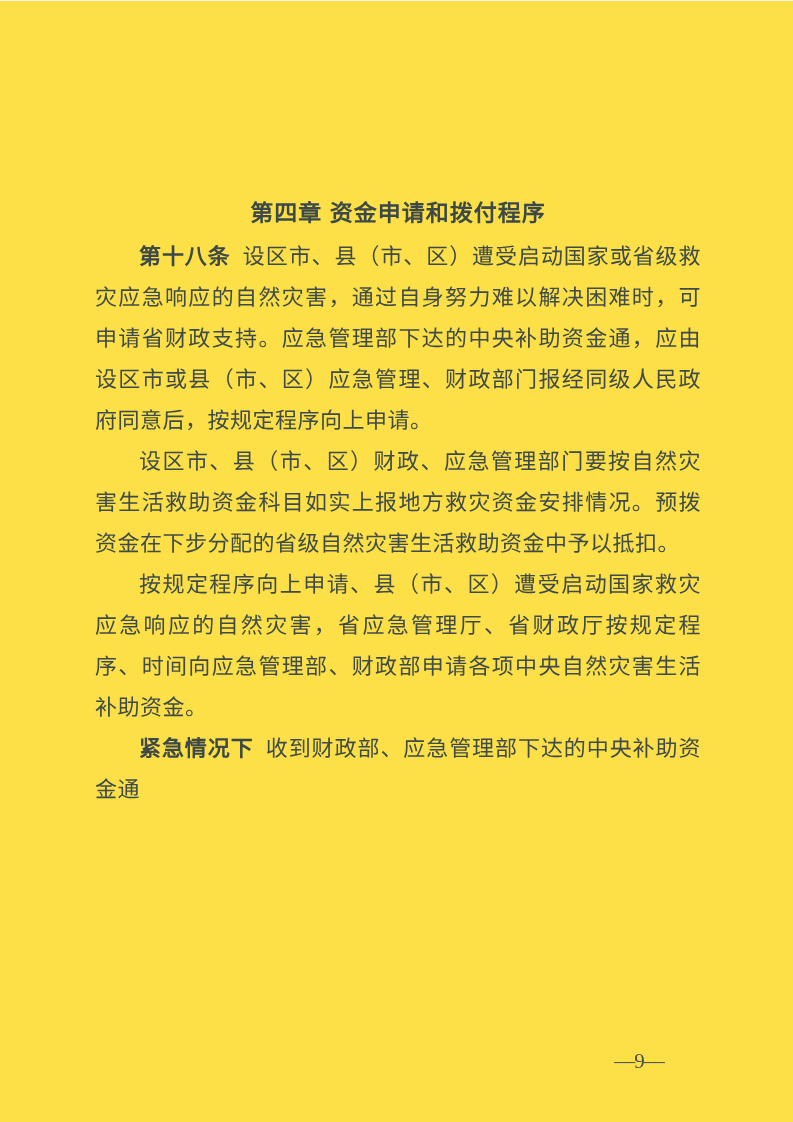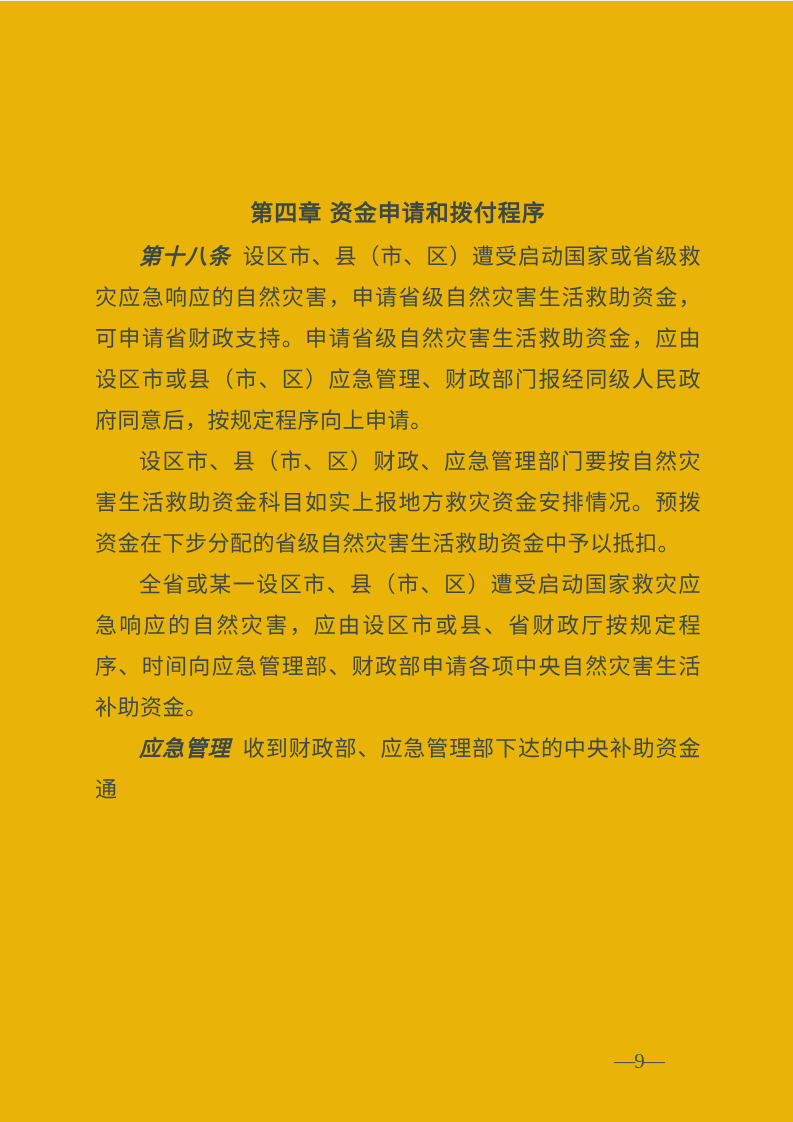--- a/index.html
+++ b/index.html
@@ -5,21 +5,21 @@
   html, body {
     margin: 0;
     padding: 0;
     background: #ffffff;
   }
   .page {
     position: relative;
     width: 793px;
     height: 1122px;
     margin: 0 auto;
-    background: #eab308;
+    background: #fde047;
     overflow: hidden;
     font-family: "Liberation Serif", "DejaVu Serif", serif;
     color: #3e4b4a;
     border-top: 1px solid #f0f0f0;
   }
   .content {
     position: absolute;
     top: 192px;
     left: 95px;
     width: 606px;
@@ -42,21 +42,20 @@
     text-justify: inter-ideograph;
     letter-spacing: 0.5px;
   }
   .para {
     margin: 0;
     text-indent: 2em;
   }
   .lead {
     font-weight: bold;
     color: #3c4948;
-    font-style: italic;
   }
   .lead:not(:empty) {
     margin-right: 0.55em;
   }
   .page-number {
     position: absolute;
     top: 1048px;
     left: 608px;
     width: 62px;
     font-size: 21px;
@@ -68,25 +67,25 @@
   }
 </style>
 </head>
 <body>
 
 <div class="page">
   <div class="content">
     <h1 class="chapter-title">第四章  资金申请和拨付程序</h1>
     <div class="doc-body">
 
-        <p class="para"><b class="lead">第十八条</b><span>设区市、县（市、区）遭受启动国家或省级救灾应急响应的自然灾害，申请省级自然灾害生活救助资金，可申请省财政支持。申请省级自然灾害生活救助资金，应由设区市或县（市、区）应急管理、财政部门报经同级人民政府同意后，按规定程序向上申请。</span></p>
+        <p class="para"><b class="lead">第十八条</b><span>设区市、县（市、区）遭受启动国家或省级救灾应急响应的自然灾害，通过自身努力难以解决困难时，可申请省财政支持。应急管理部下达的中央补助资金通，应由设区市或县（市、区）应急管理、财政部门报经同级人民政府同意后，按规定程序向上申请。</span></p>
 
         <p class="para"><b class="lead"></b><span>设区市、县（市、区）财政、应急管理部门要按自然灾害生活救助资金科目如实上报地方救灾资金安排情况。预拨资金在下步分配的省级自然灾害生活救助资金中予以抵扣。</span></p>
 
-        <p class="para"><b class="lead"></b><span>全省或某一设区市、县（市、区）遭受启动国家救灾应急响应的自然灾害，应由设区市或县、省财政厅按规定程序、时间向应急管理部、财政部申请各项中央自然灾害生活补助资金。</span></p>
+        <p class="para"><b class="lead"></b><span>按规定程序向上申请、县（市、区）遭受启动国家救灾应急响应的自然灾害，省应急管理厅、省财政厅按规定程序、时间向应急管理部、财政部申请各项中央自然灾害生活补助资金。</span></p>
 
 
 
-        <p class="para"><b class="lead">应急管理</b><span>收到财政部、应急管理部下达的中央补助资金通</span></p>
+        <p class="para"><b class="lead">紧急情况下</b><span>收到财政部、应急管理部下达的中央补助资金通</span></p>
       </div>
   </div>
   <div class="page-number">—9—</div>
 </div>
 
 </body></html>

